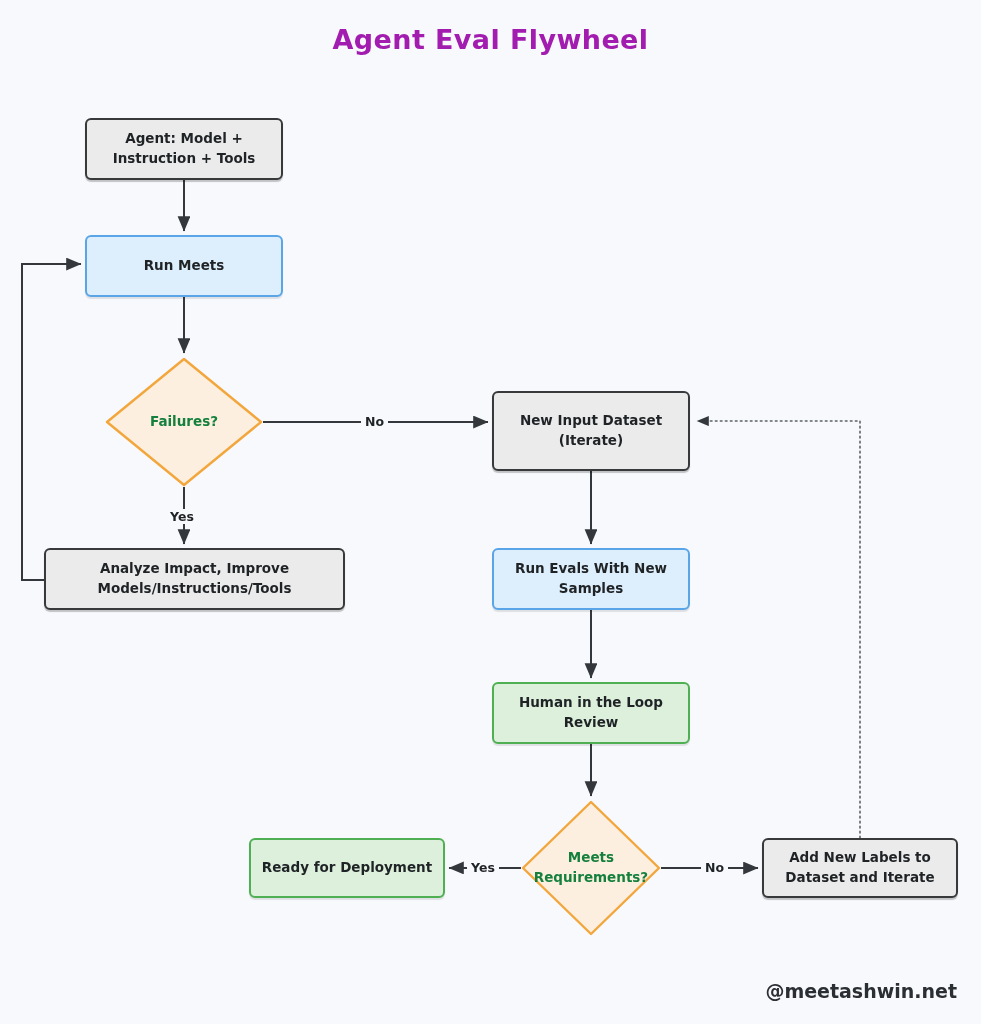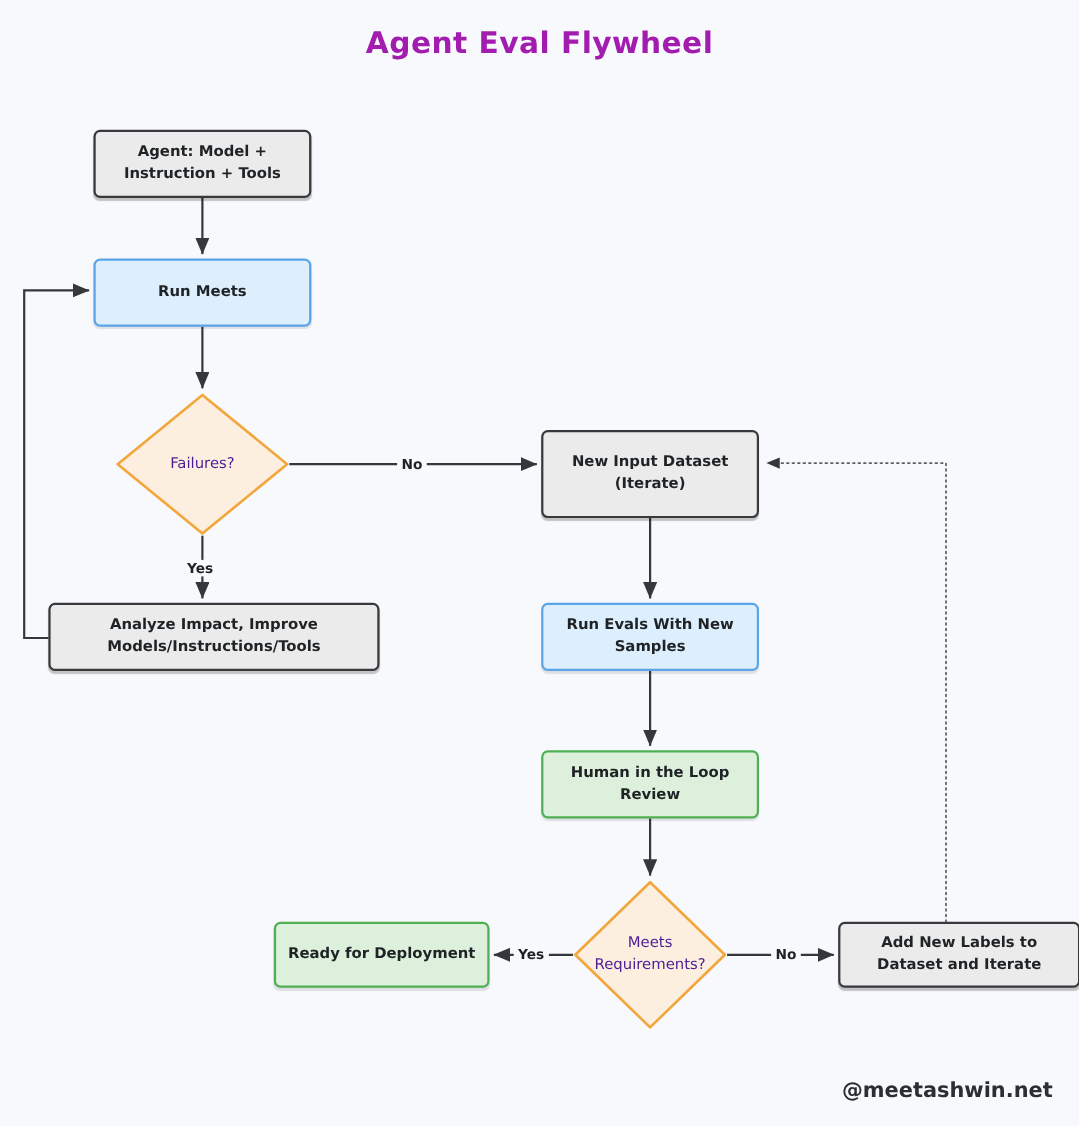--- a/index.html
+++ b/index.html
@@ -87,23 +87,23 @@
     left: 0;
     top: 0;
     width: 100%;
     height: 100%;
     display: flex;
     align-items: center;
     justify-content: center;
     text-align: center;
     font-family: "DejaVu Sans", sans-serif;
     font-size: 13.5px;
-    font-weight: normal;
+    font-weight: bold;
     line-height: 1.45;
-    color: #4c1d95;
+    color: #15803d;
     white-space: pre-line;
   }
   .edge-label {
     position: absolute;
     font-family: "DejaVu Sans", sans-serif;
     font-size: 12.5px;
     font-weight: bold;
     color: #1f2326;
     background: #f7f9fc;
     padding: 0 4px;
@@ -192,21 +192,21 @@
   <div class="diamond-wrap" style="left:521px; top:800px; width:140px; height:136px;">
     <svg class="diamond-shape" viewBox="0 0 140 136" preserveAspectRatio="none">
       <polygon points="70,2 138,68 70,134 2,68" fill="#fcefe0" stroke="#f2a63b" stroke-width="2.4" stroke-linejoin="round"></polygon>
     </svg>
     <div class="diamond-label">Meets
 Requirements?</div>
   </div>
 
   <div class="node green" style="left:249px; top:838px; width:196px; height:60px;">Ready for Deployment</div>
 
-  <div class="node gray" style="left:762px; top:838px; width:220px; height:60px;">Add New Labels to
+  <div class="node gray" style="left:762px; top:838px; width:196px; height:60px;">Add New Labels to
 Dataset and Iterate</div>
 
   <div class="edge-label" style="left:361px; top:414px;">No</div>
 
   <div class="edge-label" style="left:166px; top:509px;">Yes</div>
 
   <div class="edge-label" style="left:467px; top:860px;">Yes</div>
 
   <div class="edge-label" style="left:701px; top:860px;">No</div>
 

